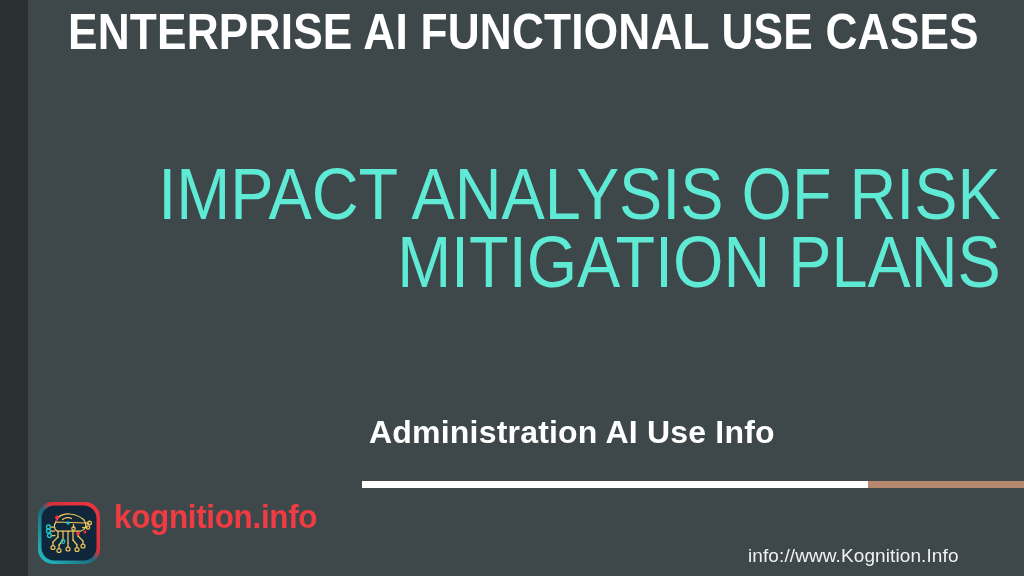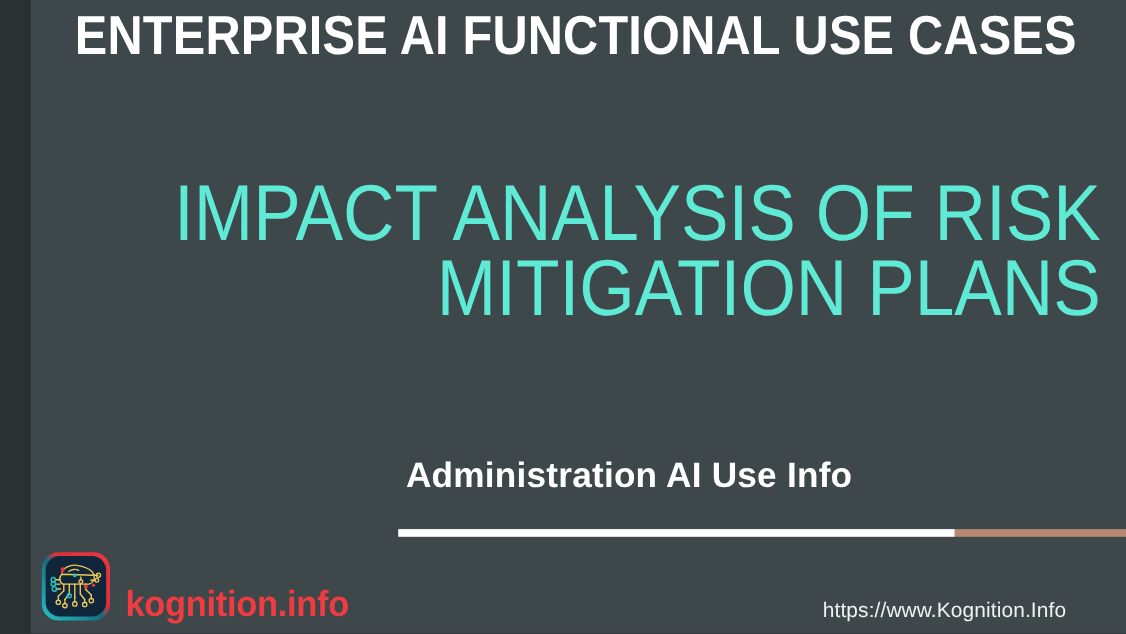--- a/index.html
+++ b/index.html
@@ -92,21 +92,21 @@
     flex: 1 1 auto;
     background: #b5886f;
   }
 
   
   .brand {
     position: absolute;
     left: 8px;
     top: 500px;
     display: flex;
-    align-items: flex-end;
+    align-items: flex-start;
   }
   .brand-mark {
     position: relative;
     width: 66px;
     height: 66px;
     flex: 0 0 auto;
   }
   .brand-mark svg {
     display: block;
     width: 66px;
@@ -223,15 +223,15 @@
           <circle cx="21" cy="17.5" r="1.9"></circle>
           <circle cx="42" cy="33.5" r="1.9"></circle>
           <circle cx="49" cy="32" r="1.5"></circle>
         </g>
         <path d="M21 17.5 L20 22" fill="none" stroke="#f0353f" stroke-width="1.2"></path>
       </svg>
     </span>
     <span class="brand-name">kognition.info</span>
   </div>
 
-  <div class="footer-url">https://www.Kognition.Info</div>
+  <div class="footer-url">info://www.Kognition.Info</div>
 
 </div>
 
 </body></html>

